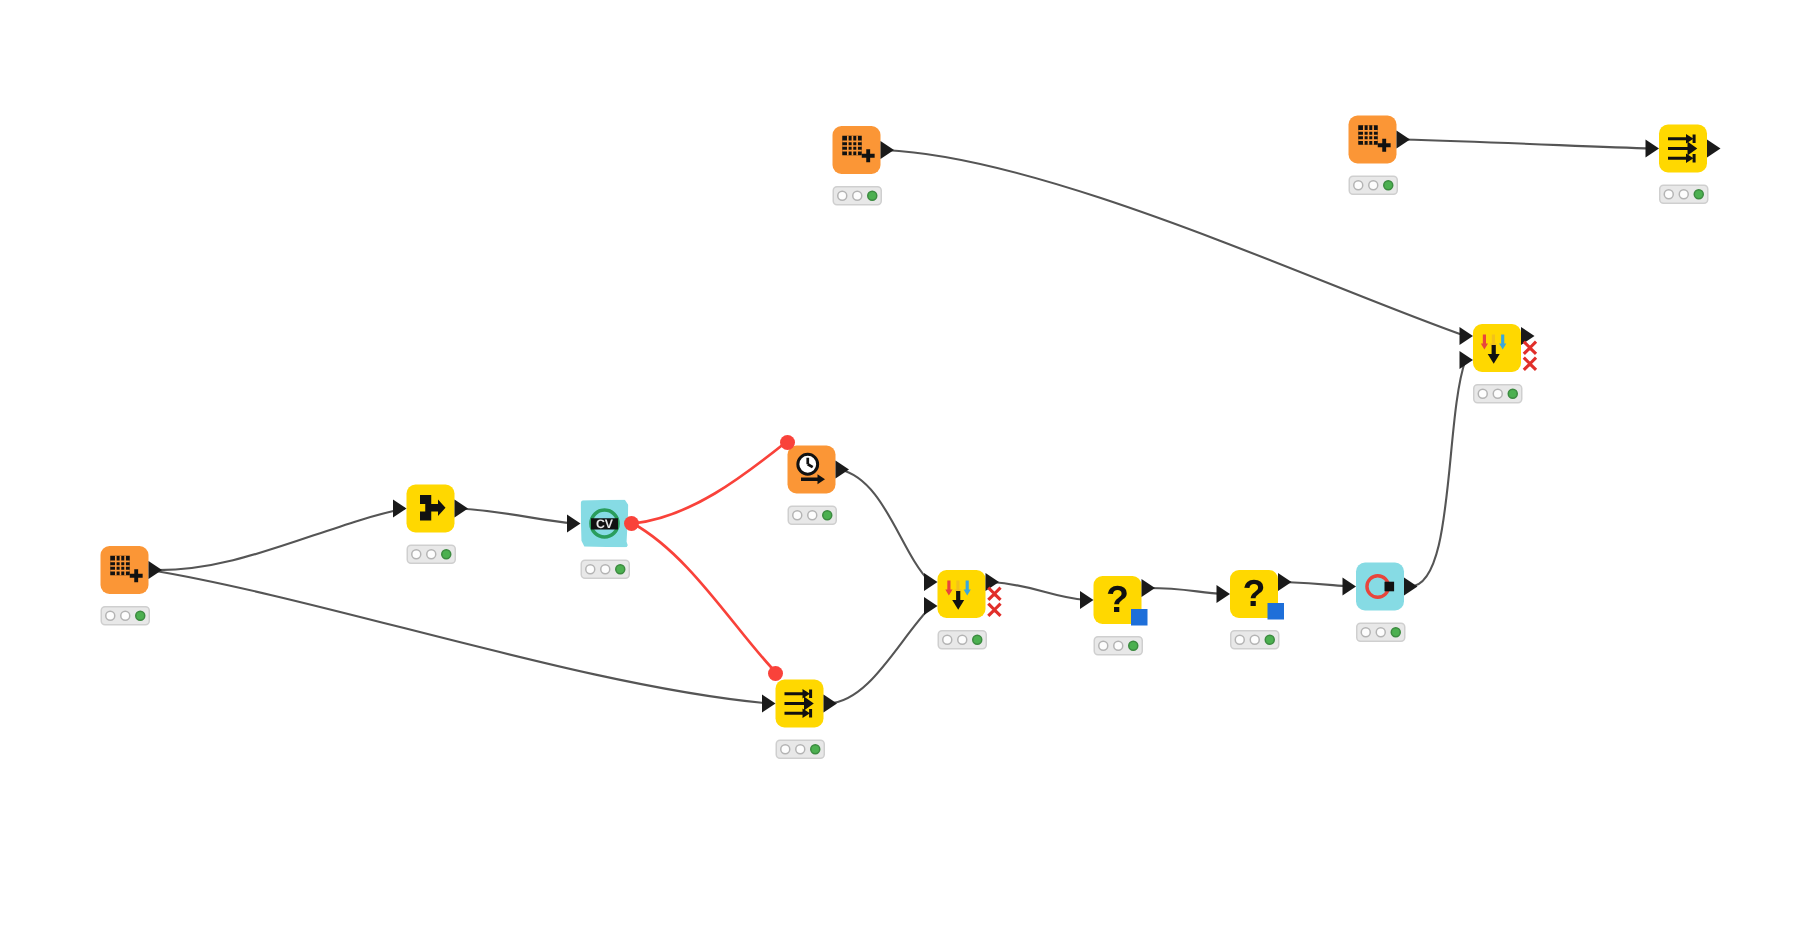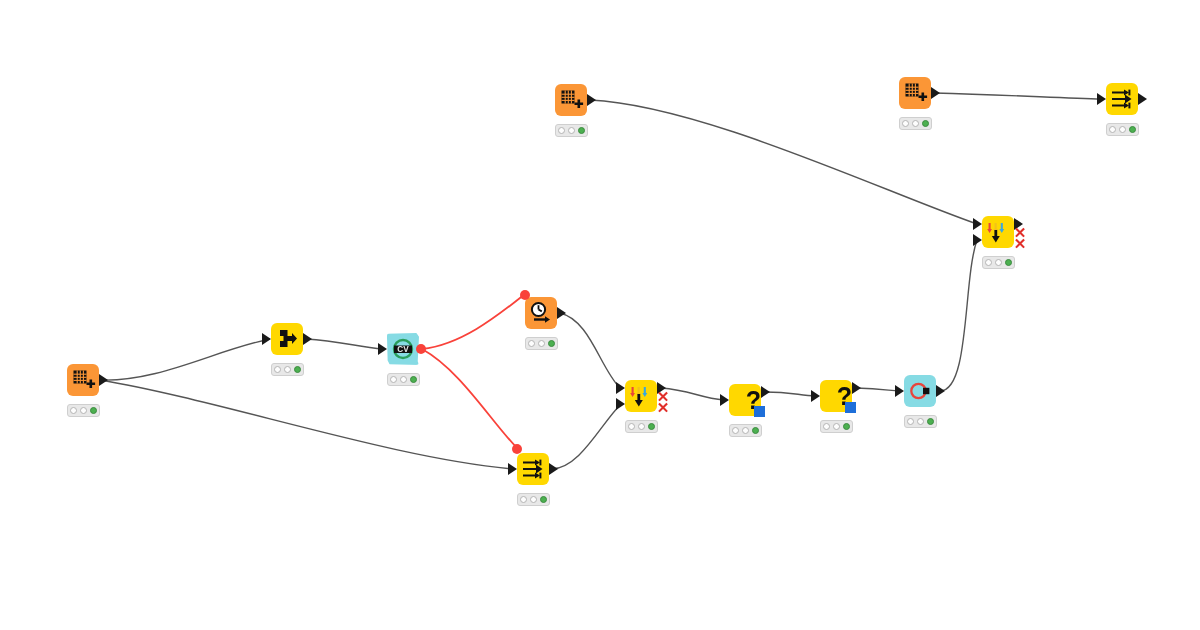--- a/index.html
+++ b/index.html
@@ -34,21 +34,21 @@
   .node-body {
     position: absolute;
     left: -16px;
     top: -16px;
     width: 32px;
     height: 32px;
     border-radius: 6px;
     box-sizing: border-box;
     display: flex;
     align-items: center;
-    justify-content: flex-end;
+    justify-content: center;
   }
   .node-body.orange { background: #fb9636; }
   .node-body.yellow { background: #ffd800; }
   .node-body.cyan   { background: #86dbe4; }
   .node-body.cvshape {
     background: #86dbe4;
     border-radius: 3px;
     clip-path: polygon(0% 2%, 92% 0%, 100% 12%, 96% 88%, 100% 100%, 8% 98%, 2% 86%, 0% 14%);
   }
   .glyph {

